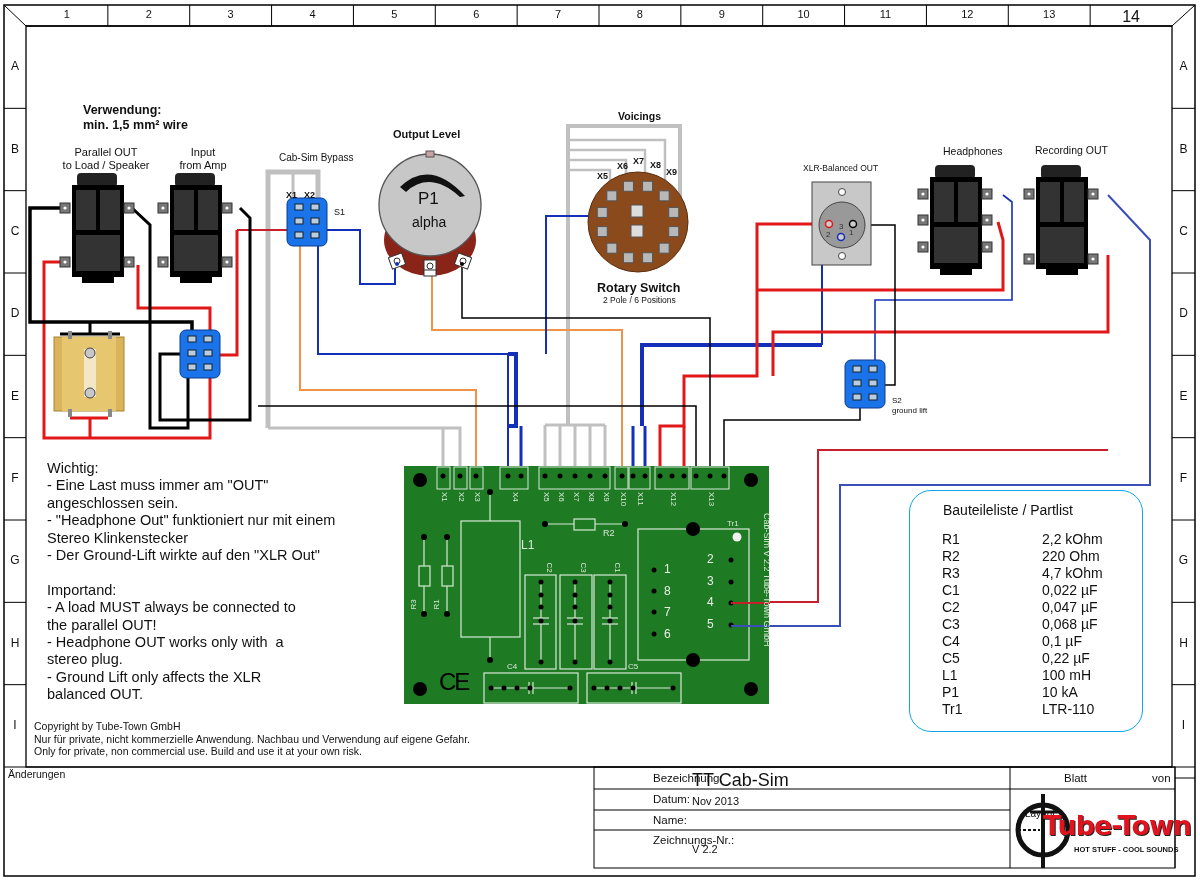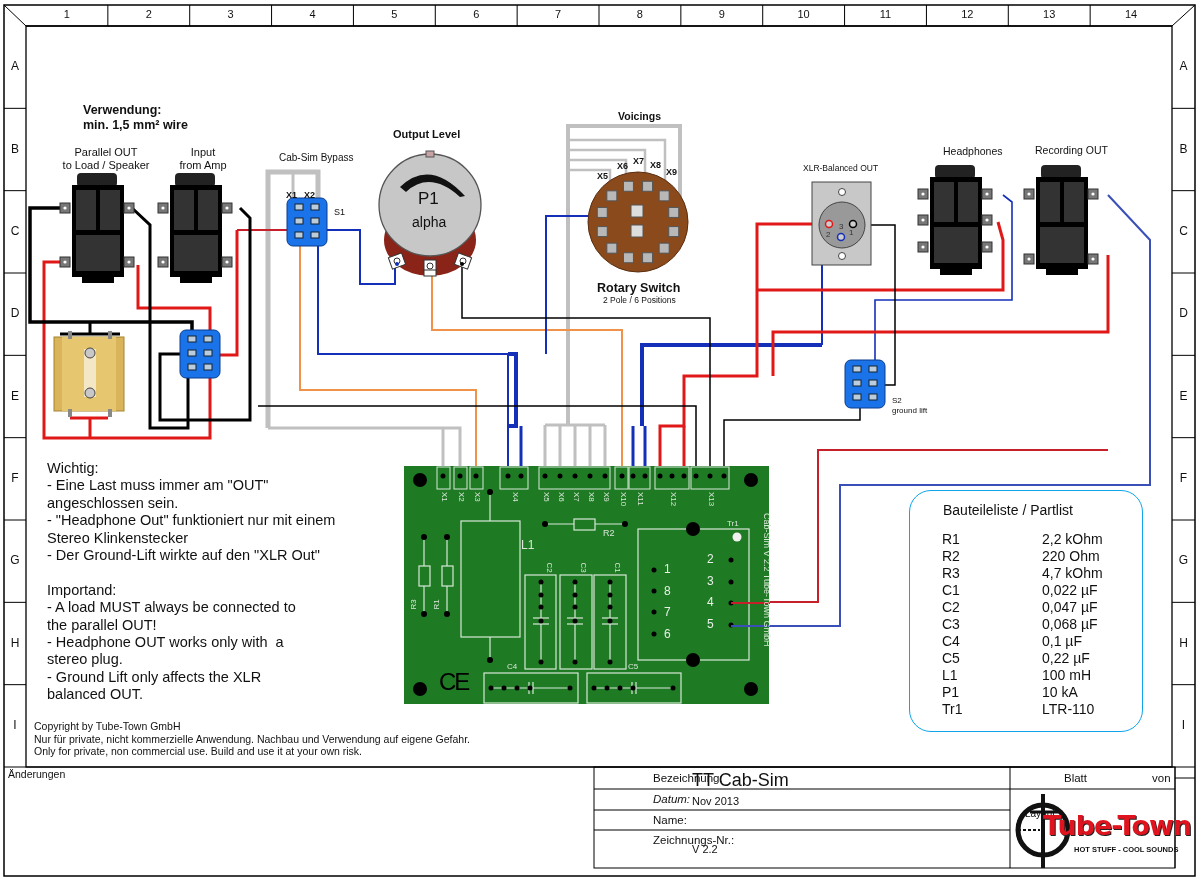--- a/index.html
+++ b/index.html
@@ -520,21 +520,21 @@
       <div class="row" style="top: 159px;"><span>C5</span><span class="v">0,22 µF</span></div>
       <div class="row" style="top: 176px;"><span>L1</span><span class="v">100 mH</span></div>
       <div class="row" style="top: 193px;"><span>P1</span><span class="v">10 kA</span></div>
       <div class="row" style="top: 210px;"><span>Tr1</span><span class="v">LTR-110</span></div>
     </div>
 </div>
 
 <div class="abs lbl" style="left:8px;top:768px;font-size:10.5px;">Änderungen</div>
 <div class="tb-label lbl" style="left:606px;top:772px;">Bezeichnung:</div>
 <div class="tb-value lbl" style="left:692px;top:770px;font-size:18px;">TT Cab-Sim</div>
-<div class="tb-label lbl" style="left:606px;top:793px;font-style:italic;">Datum:</div>
+<div class="tb-label lbl" style="left:606px;top:793px;">Datum:</div>
 <div class="tb-value lbl" style="left:692px;top:795px;font-size:11px;">Nov 2013</div>
 <div class="tb-label lbl" style="left:606px;top:814px;">Name:</div>
 <div class="tb-label lbl" style="left:606px;top:834px;">Zeichnungs-Nr.:</div>
 <div class="tb-value lbl" style="left:692px;top:843px;font-size:11px;">V 2.2</div>
 <div class="tb-label lbl" style="left:1017px;top:772px;">Blatt</div>
 <div class="tb-label lbl" style="left:1105px;top:772px;">von</div>
 <div class="abs lbl" style="left:1025px;top:808px;font-size:10px;">Layout</div>
 <div class="abs lbl" style="left:1043px;top:810px;font-size:27px;font-weight:bold;color:#e0141e;letter-spacing:-1px;text-shadow:1px 1px 0 #222;font-family:'DejaVu Sans',sans-serif;">Tube-Town</div>
 <div class="abs lbl" style="left:1074px;top:845px;font-size:7.5px;font-weight:bold;color:#111;">HOT STUFF - COOL SOUNDS</div>
 
@@ -544,21 +544,21 @@
 <div class="abs lbl" style="left:271.57142857142856px;top:8px;width:81.85714285714286px;text-align:center;font-size:11px;">4</div>
 <div class="abs lbl" style="left:353.42857142857144px;top:8px;width:81.85714285714286px;text-align:center;font-size:11px;">5</div>
 <div class="abs lbl" style="left:435.28571428571433px;top:8px;width:81.85714285714286px;text-align:center;font-size:11px;">6</div>
 <div class="abs lbl" style="left:517.1428571428571px;top:8px;width:81.85714285714286px;text-align:center;font-size:11px;">7</div>
 <div class="abs lbl" style="left:599px;top:8px;width:81.85714285714286px;text-align:center;font-size:11px;">8</div>
 <div class="abs lbl" style="left:680.8571428571429px;top:8px;width:81.85714285714286px;text-align:center;font-size:11px;">9</div>
 <div class="abs lbl" style="left:762.7142857142858px;top:8px;width:81.85714285714286px;text-align:center;font-size:11px;">10</div>
 <div class="abs lbl" style="left:844.5714285714287px;top:8px;width:81.85714285714286px;text-align:center;font-size:11px;">11</div>
 <div class="abs lbl" style="left:926.4285714285714px;top:8px;width:81.85714285714286px;text-align:center;font-size:11px;">12</div>
 <div class="abs lbl" style="left:1008.2857142857143px;top:8px;width:81.85714285714286px;text-align:center;font-size:11px;">13</div>
-<div class="abs lbl" style="left:1090.142857142857px;top:8px;width:81.85714285714286px;text-align:center;font-size:11px;">14</div>
+<div class="abs lbl" style="left:1090.142857142857px;top:8px;width:81.85714285714286px;text-align:center;font-size:16px;">14</div>
 <div class="abs lbl" style="left:4px;top:59.16666666666666px;width:22px;text-align:center;font-size:12px;">A</div>
 <div class="abs lbl" style="left:1172px;top:59.16666666666666px;width:23px;text-align:center;font-size:12px;">A</div>
 <div class="abs lbl" style="left:4px;top:141.5px;width:22px;text-align:center;font-size:12px;">B</div>
 <div class="abs lbl" style="left:1172px;top:141.5px;width:23px;text-align:center;font-size:12px;">B</div>
 <div class="abs lbl" style="left:4px;top:223.83333333333331px;width:22px;text-align:center;font-size:12px;">C</div>
 <div class="abs lbl" style="left:1172px;top:223.83333333333331px;width:23px;text-align:center;font-size:12px;">C</div>
 <div class="abs lbl" style="left:4px;top:306.1666666666667px;width:22px;text-align:center;font-size:12px;">D</div>
 <div class="abs lbl" style="left:1172px;top:306.1666666666667px;width:23px;text-align:center;font-size:12px;">D</div>
 <div class="abs lbl" style="left:4px;top:388.5px;width:22px;text-align:center;font-size:12px;">E</div>
 <div class="abs lbl" style="left:1172px;top:388.5px;width:23px;text-align:center;font-size:12px;">E</div>

